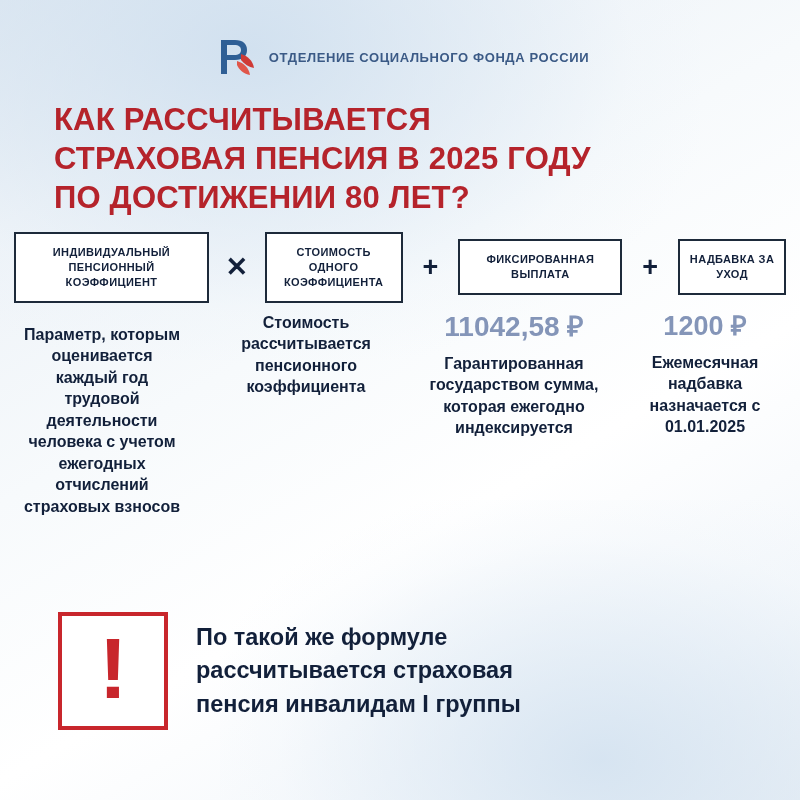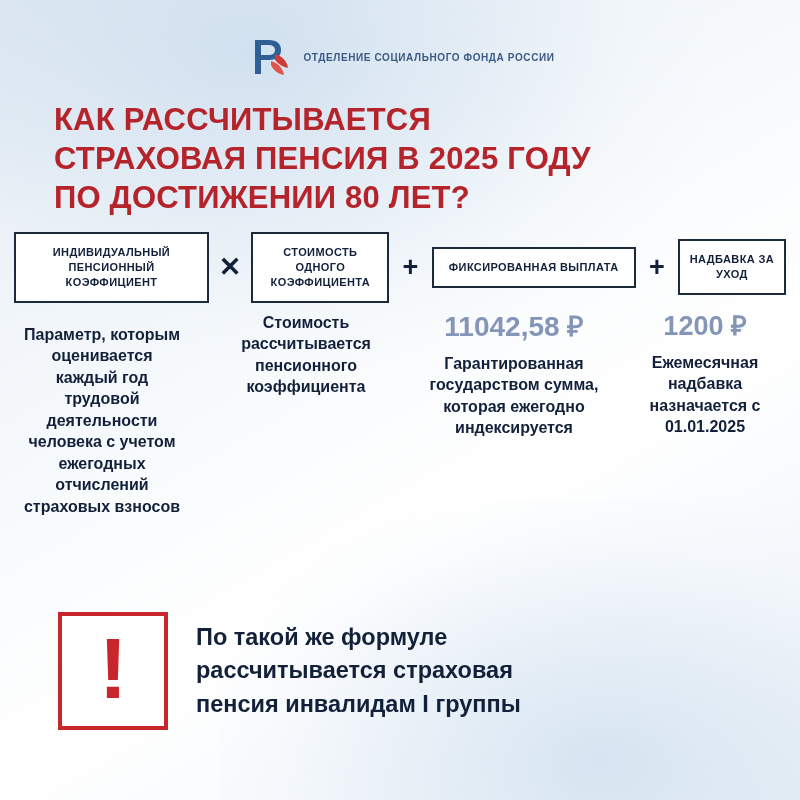--- a/index.html
+++ b/index.html
@@ -60,21 +60,21 @@
     position: relative;
     flex: none;
   }
   .org-lines {
     display: flex;
     flex-direction: column;
     justify-content: center;
     gap: 2px;
   }
   .org-line1 {
-    font-size: 10px;
+    font-size: 13px;
     letter-spacing: 0.6px;
     color: #3b5a86;
     font-weight: bold;
     text-transform: uppercase;
   }
   .org-line2 {
     font-size: 11.5px;
     letter-spacing: 0.6px;
     color: #3b5a86;
     font-weight: bold;
@@ -114,21 +114,21 @@
     font-size: 11px;
     line-height: 1.35;
     letter-spacing: 0.4px;
     color: #12203a;
     padding: 11px 6px;
     box-sizing: border-box;
     text-transform: uppercase;
   }
   .term.t1 { width: 195px; }
   .term.t2 { width: 138px; }
-  .term.t3 { width: 204px; }
+  .term.t3 { width: 164px; }
   .term.t4 { width: 108px; }
   .op {
     flex: 1;
     text-align: center;
     font-size: 27px;
     font-weight: bold;
     color: #12203a;
     line-height: 1;
   }
 

